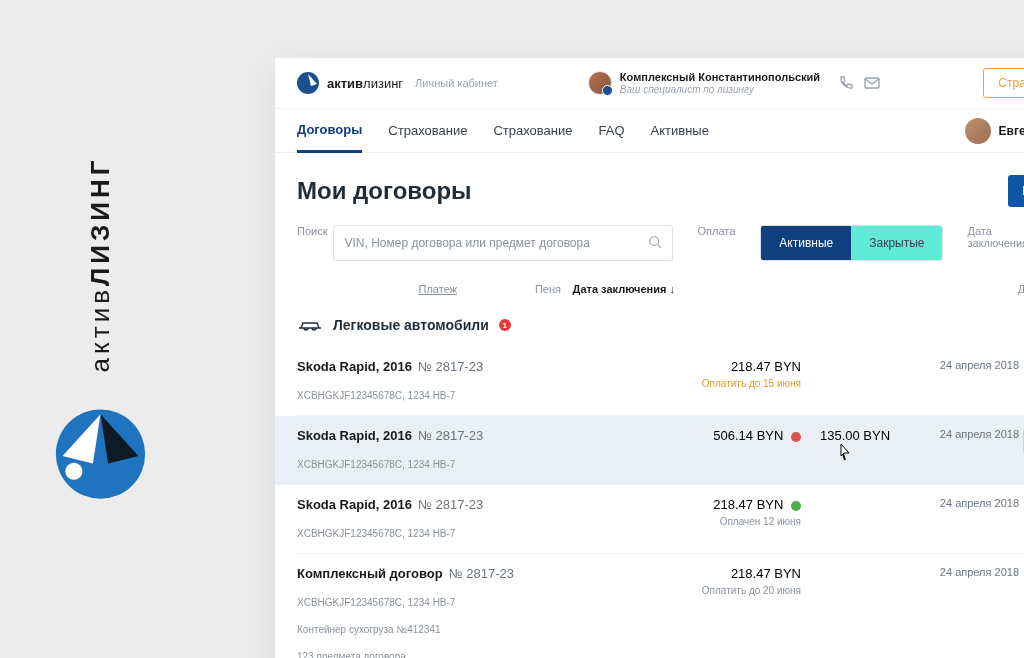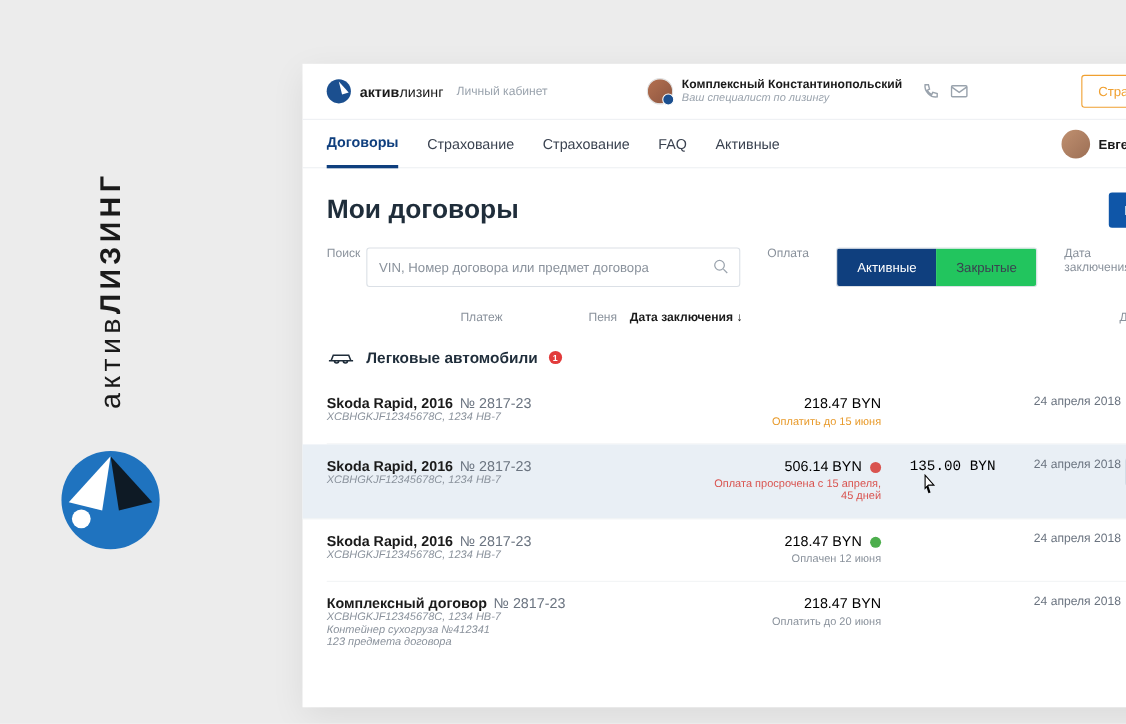--- a/index.html
+++ b/index.html
@@ -113,31 +113,31 @@
   .filter-group { display:flex; gap:6px; }
   .filter-label { font-size: 11px; color: #8a929c; }
   .search-box {
     width: 340px; height: 36px; border: 1px solid #dbe0e6; border-radius: 3px;
     display:flex; align-items:center; padding: 0 10px; font-size: 12px; color: #8a929c;
     justify-content: space-between;
   }
   .toggle { display:flex; border:1px solid #dbe0e6; border-radius:3px; overflow:hidden; height:36px;margin-left:19px; }
   .toggle-btn { padding: 0 18px; font-size: 12px; display:flex; align-items:center; cursor:pointer; }
   .toggle-btn.active { background:#0f3f7e; color:#fff; }
-  .toggle-btn:not(.active) { color:#3a4250; background:#22c55e; }
+  .toggle-btn:not(.active) { color:#3a4250; background:#5eead4; }
   .date-box {
     height: 36px; border:1px solid #dbe0e6; border-radius:3px;
     padding: 0 12px; font-size:12px; color:#1a1a1a; display:flex; align-items:center; min-width:170px;
   }
 
   .table-head {
     display:flex; margin-top: 22px; font-size: 11px; color:#8a929c; gap: 4px;
   }
   .col-subj { flex: 0 0 340px; }
-  .col-pay { flex: 0 0 160px; text-align:right; }
+  .col-pay { flex: 0 0 160px; text-align:right;text-decoration:underline; }
   .col-fine { flex: 0 0 100px; text-align:right; }
   .col-date { flex: 0 0 110px; text-align:right; }
   .col-extra { flex: 1 1 auto; text-align:right; }
   .sort-arrow::after { content: " ↓"; }
 
   .category {
     display:flex; align-items:center; gap:10px; margin: 22px 0 14px; font-size:14px; font-weight:700; color:#1f2d3a;
   }
   .car-icon { width:26px; height:16px; }
   .notif-dot { width:12px; height:12px; border-radius:50%; background:#e23b3b; color:#fff; font-size:8px; display:flex; align-items:center; justify-content:center; }
@@ -146,30 +146,30 @@
   .row:last-child { border-bottom:none; }
   .row.hover { background:#e9eff5; margin: 0 -22px; padding-left:22px; padding-right:22px; }
   .row.hover .btn-add {
     background:#fff; border:1px solid #c9d4e0; color:#0f56a8;
     font-size:11px; padding:6px 10px; border-radius:3px;
   }
   .row .subj { flex:0 0 340px; }
   .row .subj-title { font-size:13px; color:#1a1a1a; }
   .row .subj-title b { font-weight:700; }
   .row .subj-num { color:#6b7480; font-weight:400; margin-left:6px; }
-  .row .subj-sub { font-size:10px; color:#8a929c; margin-top:0;font-style:italic; }
+  .row .subj-sub { font-size:10px; color:#8a929c; margin-top:16px; }
   .row .pay { flex:0 0 160px; text-align:right; font-size:13px; }
   .row .pay-note { font-size:10px; margin-top:4px; }
   .note-warn { color:#e89a2a; }
   .note-danger { color:#d9534f; }
   .note-ok { color:#8a929c; }
   .status-icon { display:inline-block; width:10px; height:10px; border-radius:50%; margin-left:4px; vertical-align:middle; }
   .status-red { background:#d9534f; }
   .status-green { background:#4cae4c; }
-  .row .fine { flex:0 0 100px; text-align:right; font-size:13px;font-family:Liberation Mono, monospace; }
+  .row .fine { flex:0 0 100px; text-align:center; font-size:13px; }
   .row .date { flex:0 0 110px; text-align:right; font-size:11px; color:#6b7480; }
   .row .extra { flex:1 1 auto; text-align:right; display:flex; justify-content:flex-end; align-items:center; gap:8px; }
 
   .cursor { position:absolute; width:18px; height:22px; pointer-events:none; }
 </style>
 </head>
 <body>
 
 <div class="side-brand">
   <span class="brand-text">
@@ -297,21 +297,20 @@
           <div class="date">24 апреля 2018</div>
           <div class="extra"></div>
         </div>
         <div class="row hover">
           <div class="subj">
             <div class="subj-title"><b>Skoda Rapid, 2016</b><span class="subj-num">№ 2817-23</span></div>
             <div class="subj-sub">XCBHGKJF12345678C, 1234 HB-7</div>
           </div>
           <div class="pay">
             <div class="pay-val">506.14 BYN <span class="status-icon status-red"></span></div>
-            <div class="pay-note note-danger">Оплата просрочена с 15 апреля, 45 дней</div>
           </div>
           <div class="fine">135.00 BYN</div>
           <div class="date">24 апреля 2018</div>
           <div class="extra">
             <button class="btn-add">Добави</button>
           </div>
           <svg class="cursor" style="left:560px;top:26px" viewBox="0 0 18 22">
             <path d="M6 2v12l3-3h5z" fill="#fff" stroke="#000" stroke-width="1"></path>
             <path d="M8 12l2 6" stroke="#000" stroke-width="2"></path>
           </svg>

